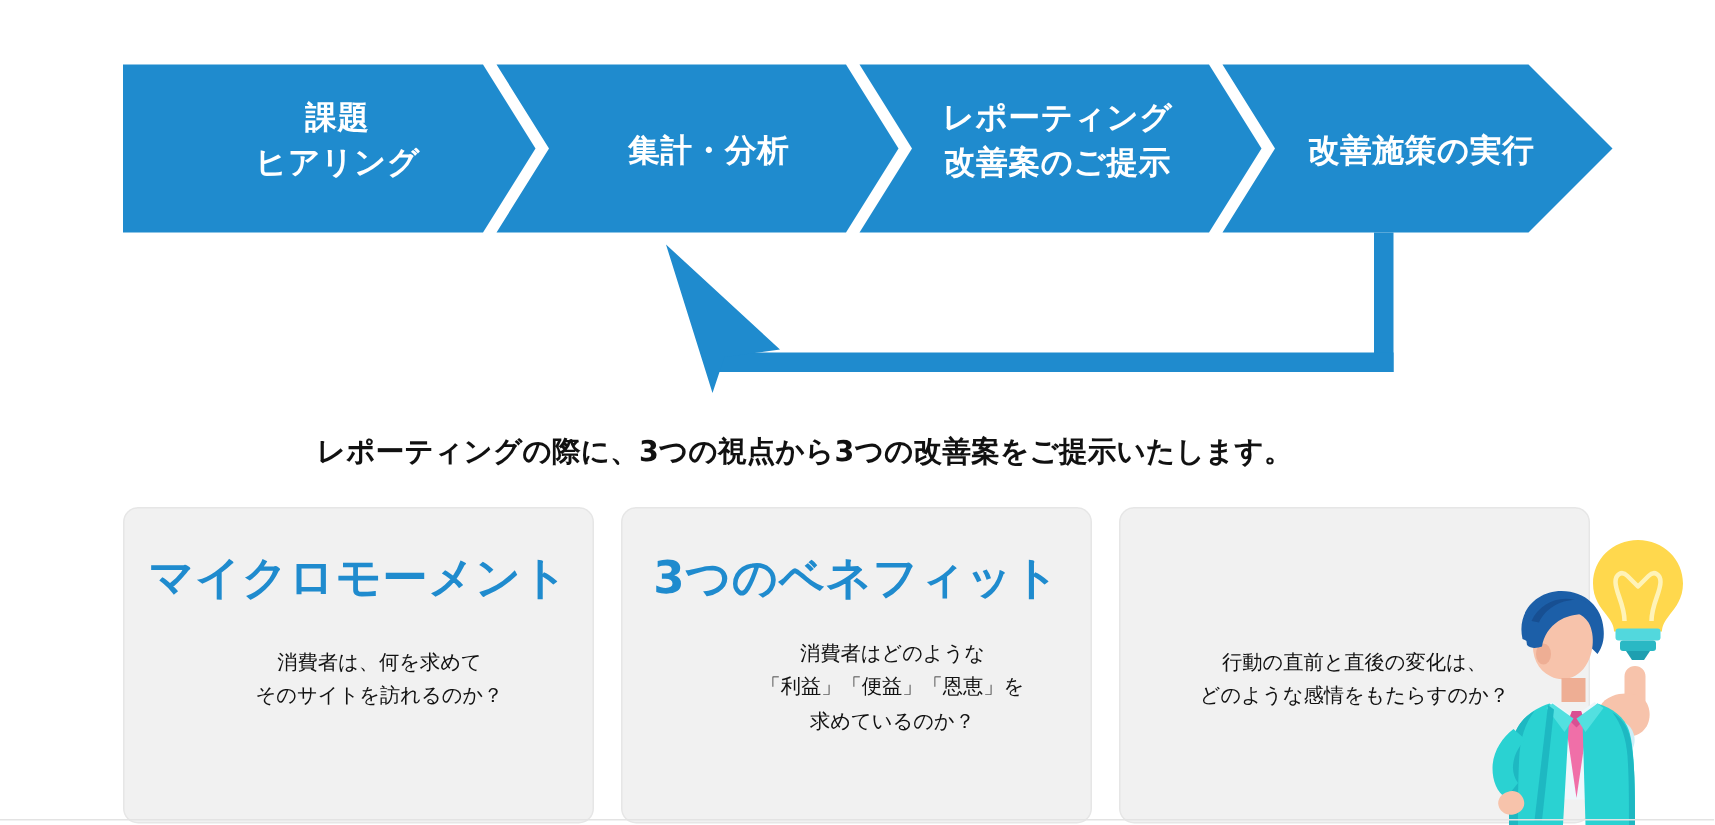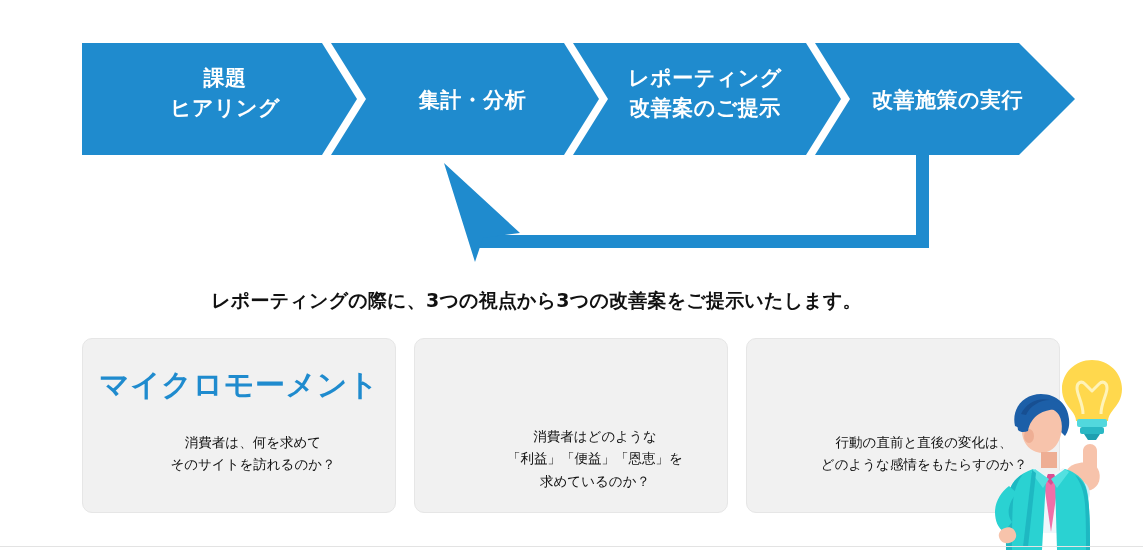--- a/index.html
+++ b/index.html
@@ -62,21 +62,21 @@
     position: absolute;
     left: 0;
     top: 338px;
     width: 1143px;
     height: 180px;
   }
   .card {
     position: absolute;
     top: 0;
     width: 314px;
-    height: 175px;
+    height: 211px;
     box-sizing: border-box;
     background: #f1f1f1;
     border: 1px solid #e6e6e6;
     border-radius: 10px;
   }
   #card-0 { left: 82px; }
   #card-1 { left: 414px; }
   #card-2 { left: 746px; }
 
   .card-title {
@@ -97,21 +97,21 @@
     width: 100%;
     text-align: center;
     color: #111111;
     font-size: 13.5px;
     font-weight: normal;
     line-height: 1.65;
     white-space: pre-line;
   }
   #card-0 .card-body { padding-left: 14px; }
   #card-1 .card-body { top: 86px; padding-left: 24px; }
-  #card-2 .card-body { padding-right: 18px; margin-left: 21px; }
+  #card-2 .card-body { padding-right: 18px; }
 
   
   #illustration {
     position: absolute;
     left: 985px;
     top: 352px;
     width: 158px;
     height: 198px;
   }
   #illustration svg { display: block; }
@@ -159,20 +159,21 @@
 
   <div id="cards">
 
     <div class="card" id="card-0">
       <div class="card-title">マイクロモーメント</div>
       <div class="card-body">消費者は、何を求めて
 そのサイトを訪れるのか？</div>
     </div>
 
     <div class="card" id="card-1">
+      <div class="card-title">3つのベネフィット</div>
       <div class="card-body">消費者はどのような
 「利益」「便益」「恩恵」を
 求めているのか？</div>
     </div>
 
     <div class="card" id="card-2">
       <div class="card-body">行動の直前と直後の変化は、
 どのような感情をもたらすのか？</div>
     </div>
   </div>

